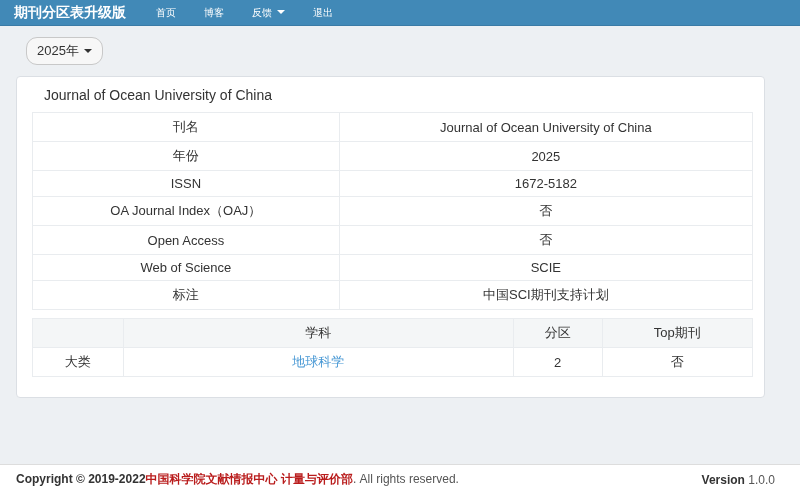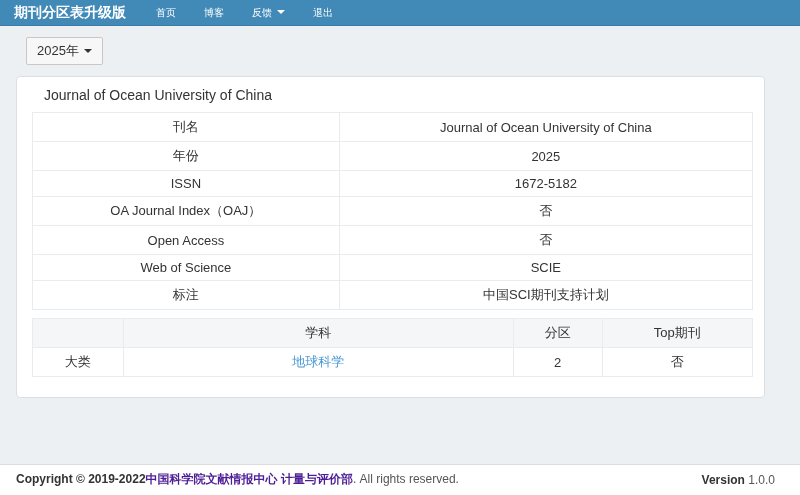--- a/index.html
+++ b/index.html
@@ -29,21 +29,21 @@
   }
   .caret {
     display: inline-block; width: 0; height: 0;
     border-left: 4px solid transparent; border-right: 4px solid transparent;
     border-top: 4px solid currentColor;
     margin-left: 5px; vertical-align: 2px;
   }
   
   .year-btn {
     margin: 11px 0 0 26px;
-    background: #f7f7f7; border: 1px solid #c8c8c8; border-radius: 2px;
+    background: #f7f7f7; border: 1px solid #c8c8c8; border-radius: 11px;
     padding: 4px 10px; font-size: 13px; color: #333;
     font-family: inherit; cursor: pointer; align-self: flex-start;
   }
   
   .panel {
     margin: 11px 35px 0 16px;
     background: #fff; border: 1px solid #dbdfe4; border-radius: 4px;
     padding: 0 11px 20px 15px;
   }
   .panel-title { font-size: 14px; color: #333; padding: 10px 12px 9px 12px; }
@@ -63,21 +63,21 @@
   a.subject-link { color: #4697d4; text-decoration: none; cursor: pointer; }
   
   footer {
     margin-top: auto; flex-shrink: 0;
     background: #fff; border-top: 1px solid #ddd;
     padding: 6px 25px 7px 16px;
     font-size: 12px; color: #555;
     display: flex; justify-content: space-between; align-items: center;
   }
   .bold { font-weight: bold; color: #333; }
-  .footer-link { color: #4c1d95; font-weight: bold; text-decoration: none; cursor: pointer; }
+  .footer-link { color: #b91c1c; font-weight: bold; text-decoration: none; cursor: pointer; }
 </style>
 </head>
 <body>
 
 <nav class="navbar">
   <span class="brand">期刊分区表升级版</span>
   <a class="nav-link">首页</a>
   <a class="nav-link">博客</a>
   <a class="nav-link"><span>反馈</span><i class="caret"></i></a>
   <a class="nav-link">退出</a>

